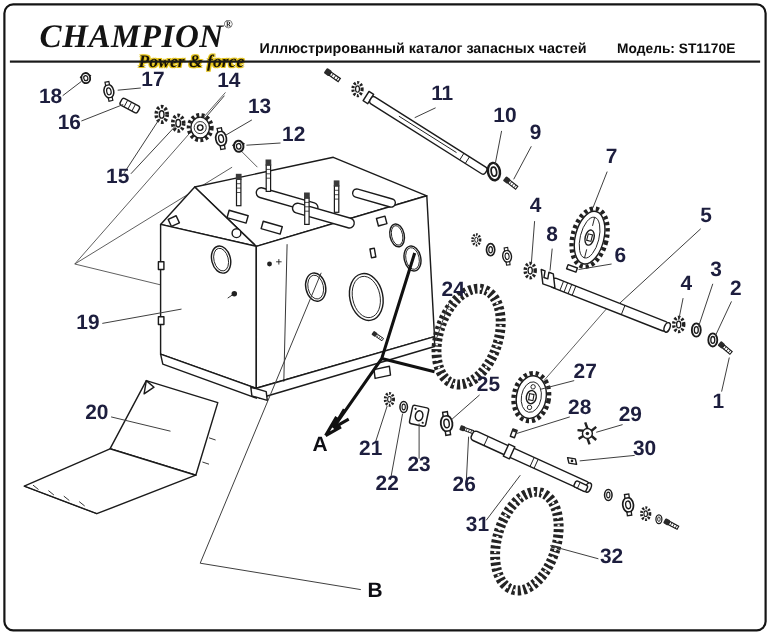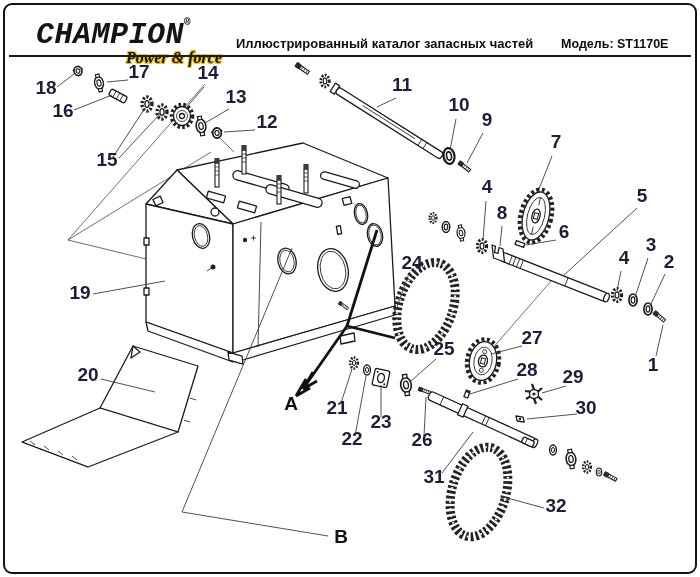--- a/index.html
+++ b/index.html
@@ -1,21 +1,21 @@
 <!DOCTYPE html>
 <html><head>
 <meta charset="utf-8">
 <style>
   html,body{margin:0;padding:0;background:#ffffff;}
   #screen{position:relative;width:700px;height:577px;background:#fff;overflow:hidden;
           font-family:"Liberation Sans",sans-serif;}
   #frame{position:absolute;inset:3px;border:2px solid #141414;border-radius:9px;pointer-events:none;}
   
   #logo{position:absolute;left:36px;top:7px;width:190px;}
-  #brand{font-family:Liberation Mono, monospace;font-style:italic;font-weight:bold;
+  #brand{font-family:Liberation Serif, serif;font-style:italic;font-weight:bold;
          font-size:30px;line-height:30px;color:#141414;letter-spacing:.5px;white-space:nowrap;}
   #brand sup{font-size:11px;vertical-align:18px;}
   #tagline{font-family:"Liberation Serif",serif;font-style:italic;font-weight:bold;
            font-size:16px;line-height:16px;text-align:right;padding-right:4px;color:#171204;
            text-shadow:-1px -1px 0 #e3c219,1px -1px 0 #e3c219,-1px 1px 0 #e3c219,1px 1px 0 #e3c219,0 0 2px #e9ca1c;}
   #doc-title{position:absolute;left:236px;top:36px;font-size:13px;font-weight:bold;color:#0d0d0d;white-space:nowrap;}
   #model{position:absolute;left:561px;top:37px;font-size:12.5px;font-weight:bold;color:#0d0d0d;white-space:nowrap;}
   #rule{position:absolute;left:9px;top:55px;width:682px;height:2px;background:#1a1a1a;}
   
   #diagram-svg{position:absolute;left:0;top:0;width:700px;height:577px;}

